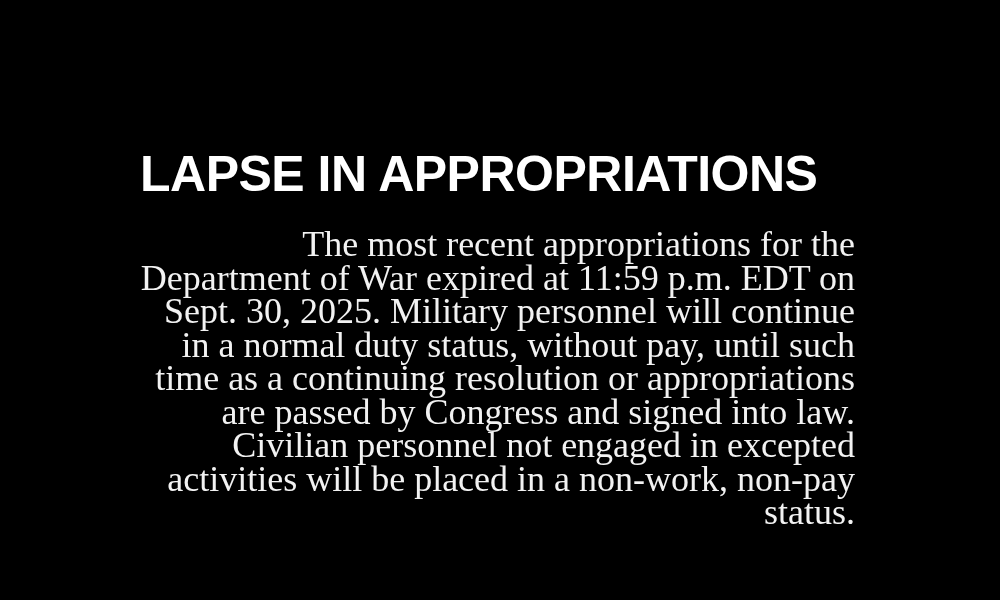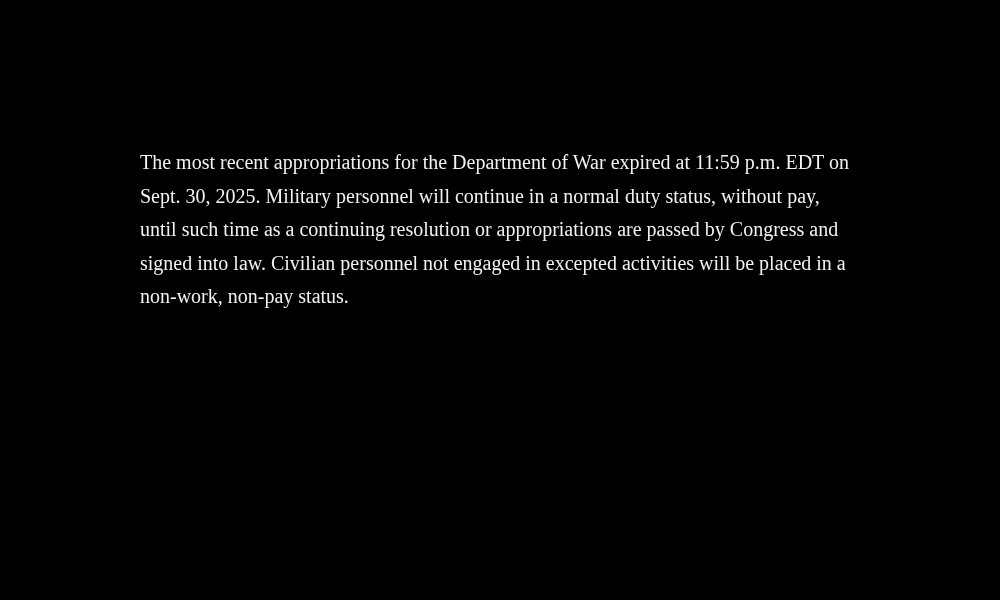--- a/index.html
+++ b/index.html
@@ -29,26 +29,27 @@
     font-weight: bold;
     font-size: 50px;
     line-height: 56px;
     letter-spacing: -0.5px;
     color: #ffffff;
     margin: 0 0 26px 0;
     white-space: nowrap;
   }
   .notice-body {
     font-family: "Liberation Serif", serif;
-    font-size: 20px;
+    font-size: 36px;
     line-height: 33.5px;
     color: #f2f2f2;
     margin: 0;
     width: 715px;
-    text-align: left;
+    text-align: right;
   }
 </style>
 </head>
 <body>
 
 <div class="notice">
+  <h1 class="notice-heading">LAPSE IN APPROPRIATIONS</h1>
   <p class="notice-body">The most recent appropriations for the Department of War expired at 11:59 p.m. EDT on Sept. 30, 2025. Military personnel will continue in a normal duty status, without pay, until such time as a continuing resolution or appropriations are passed by Congress and signed into law. Civilian personnel not engaged in excepted activities will be placed in a non-work, non-pay status.</p>
 </div>
 
 </body></html>

